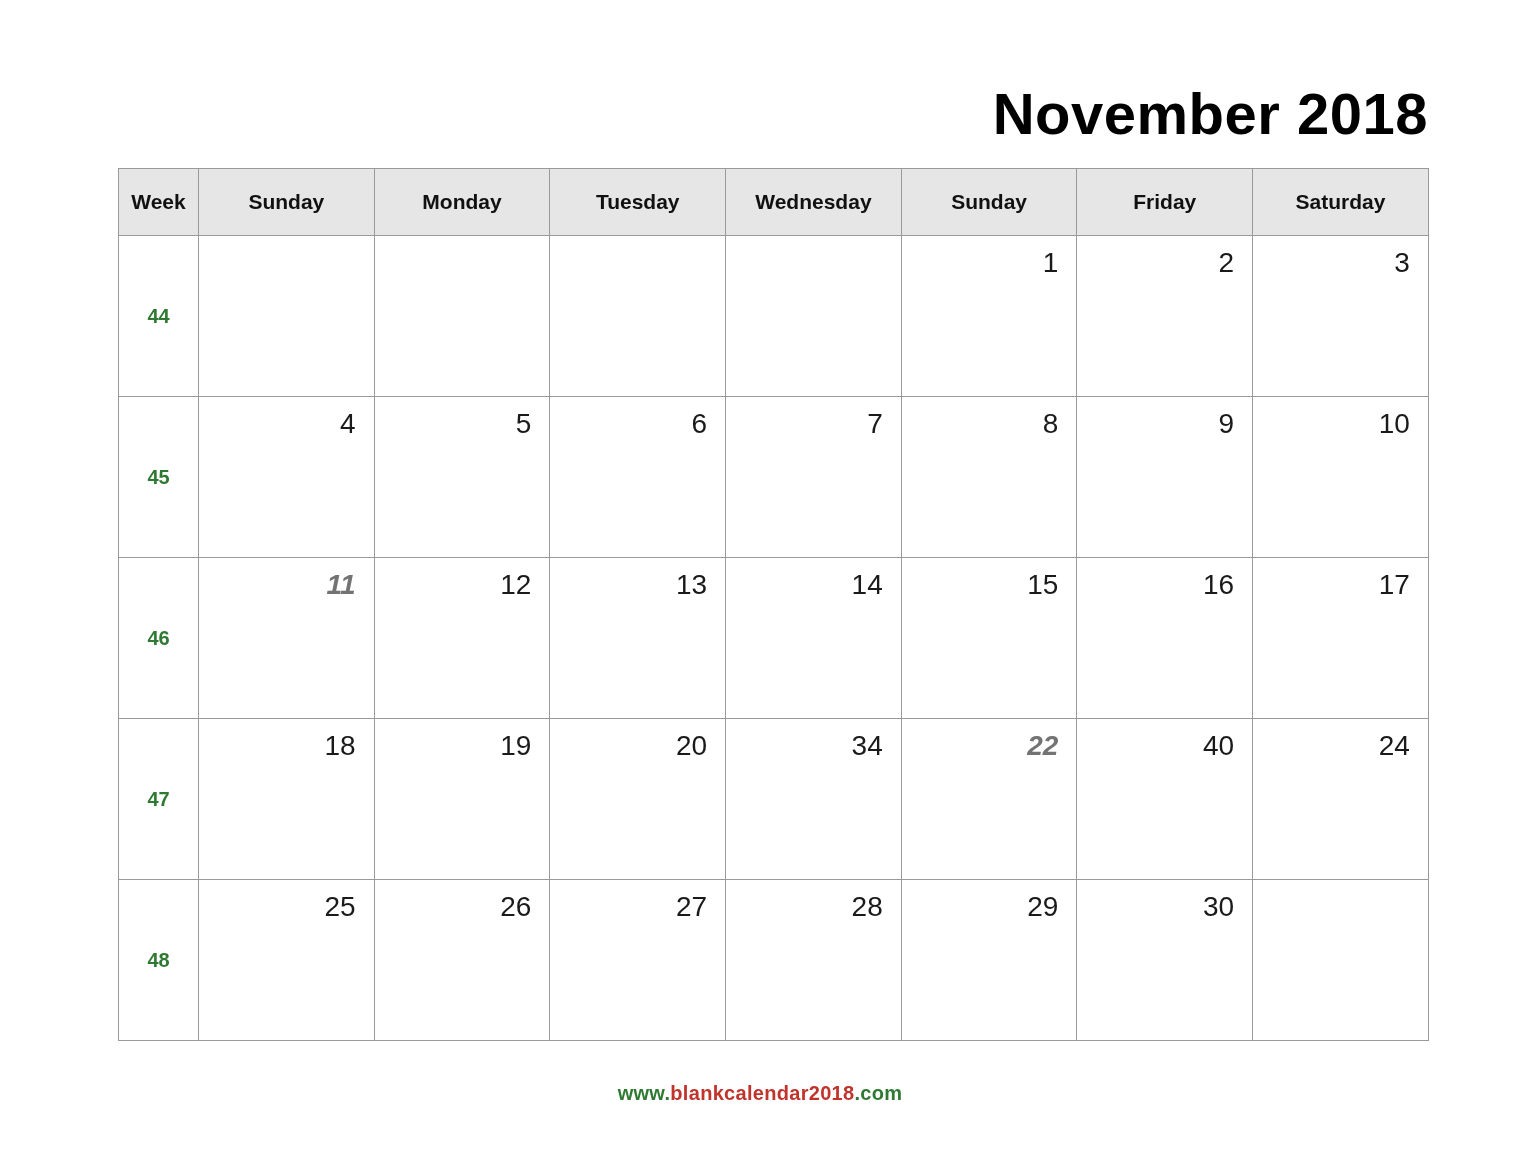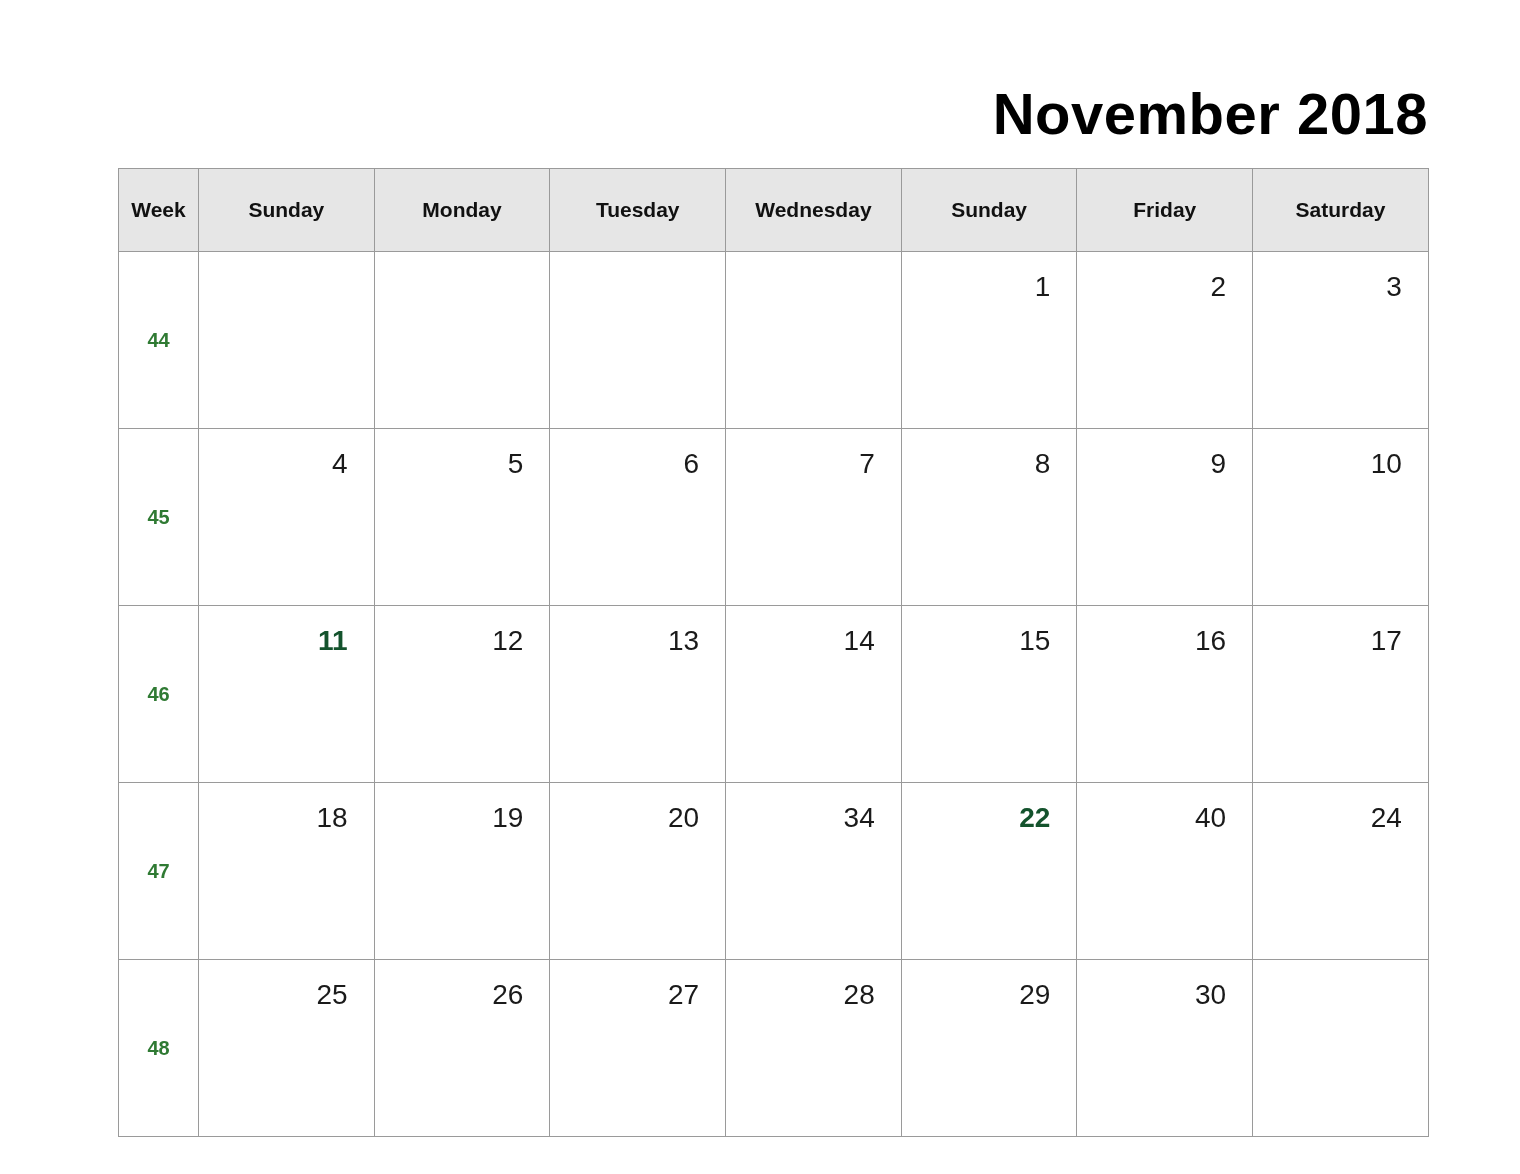--- a/index.html
+++ b/index.html
@@ -43,21 +43,21 @@
     left: 118px;
     top: 168px;
     width: 1310px;
     border-collapse: collapse;
     table-layout: fixed;
   }
 
   .calendar th,
   .calendar td {
     border: 1px solid #9a9a9a;
-    padding: 12px;
+    padding: 4px;
     margin: 0;
   }
 
   
   .calendar thead th {
     background: #e6e6e6;
     height: 58px;
     font-size: 21px;
     font-weight: bold;
     color: #111111;
@@ -91,22 +91,23 @@
     display: block;
     text-align: right;
     padding: 6px 14px 0 0;
     font-size: 28px;
     line-height: 34px;
     color: #1a1a1a;
     font-weight: normal;
   }
 
   .day-num.highlight {
-    color: #14532d;
-    font-weight: bold;
+    color: #737373;
+    font-weight: bold;
+    font-style: italic;
   }
 
   .day-num.empty {
     color: transparent;
   }
 
   
   .footer {
     position: absolute;
     left: 0;
@@ -268,14 +269,17 @@
           <td class="day-cell">
             <span class="day-num">30</span>
           </td>
           <td class="day-cell">
             <span class="day-num empty"></span>
           </td>
         </tr>
       </tbody>
   </table>
 
+  <div class="footer">
+    <span class="g">www.</span><span class="r">blankcalendar2018</span><span class="g">.com</span>
+  </div>
 
 </div>
 
 </body></html>

